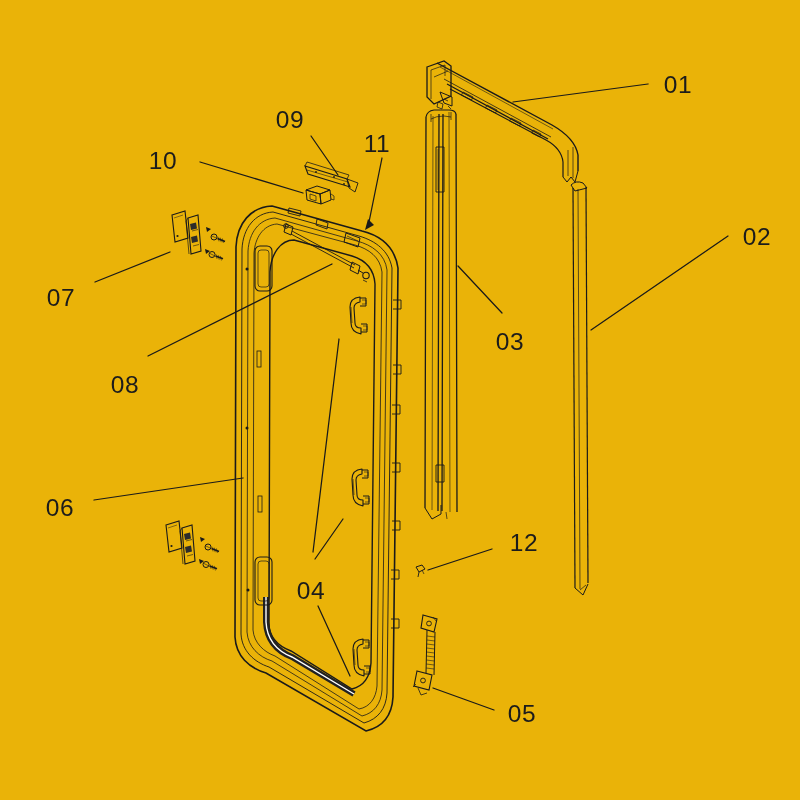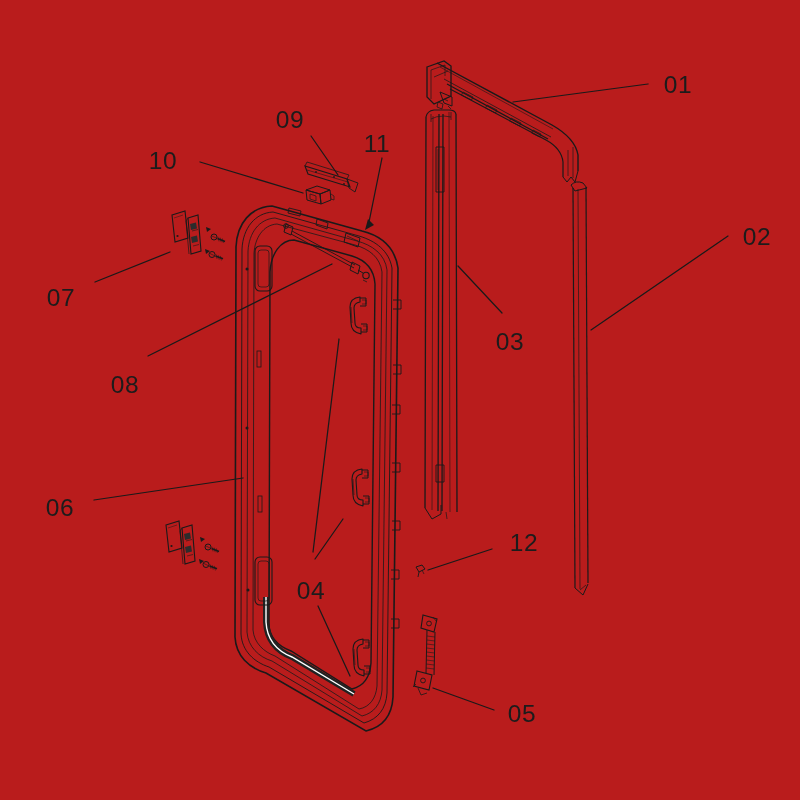--- a/index.html
+++ b/index.html
@@ -1,16 +1,16 @@
 <!DOCTYPE html>
 <html><head>
 <meta charset="utf-8">
 <style>
   html,body{margin:0;padding:0;background:#ffffff;}
-  #stage{position:relative;width:800px;height:800px;background:#b91c1c;overflow:hidden;
+  #stage{position:relative;width:800px;height:800px;background:#eab308;overflow:hidden;
          font-family:"Liberation Sans", sans-serif;}
   svg{position:absolute;inset:0;}
   .ln{fill:none;stroke:#1a1a1a;}
   .lbl{fill:#1c1c1c;font-size:24.5px;letter-spacing:.5px;font-family:"Liberation Sans",sans-serif;}
 </style>
 </head>
 <body>
 
 <div id="stage">
 <svg width="800" height="800" viewBox="0 0 800 800">

